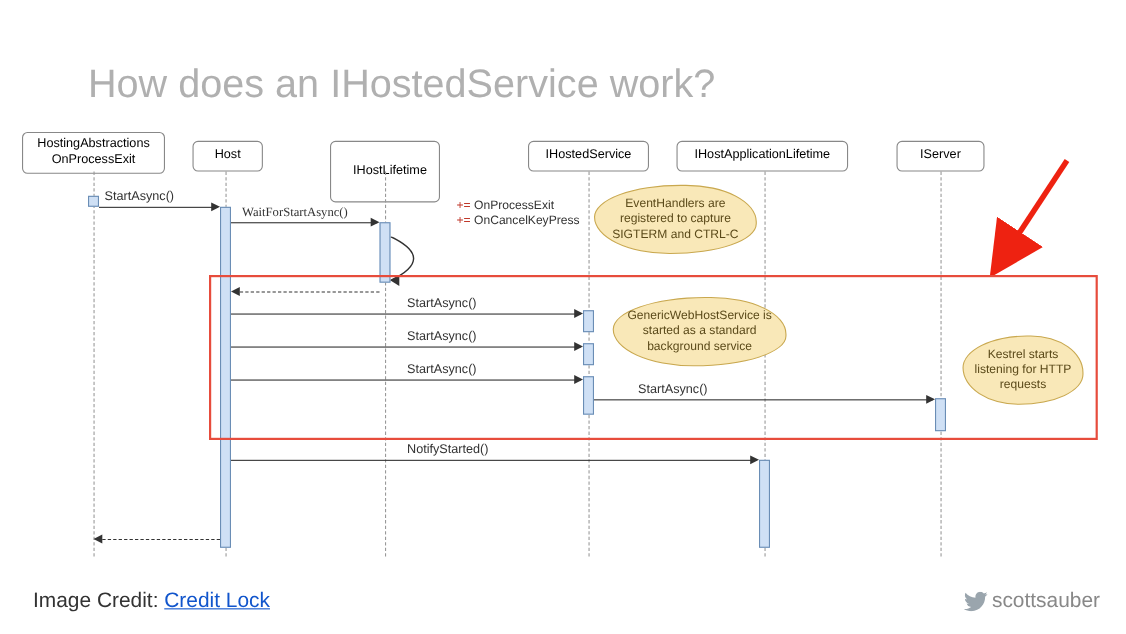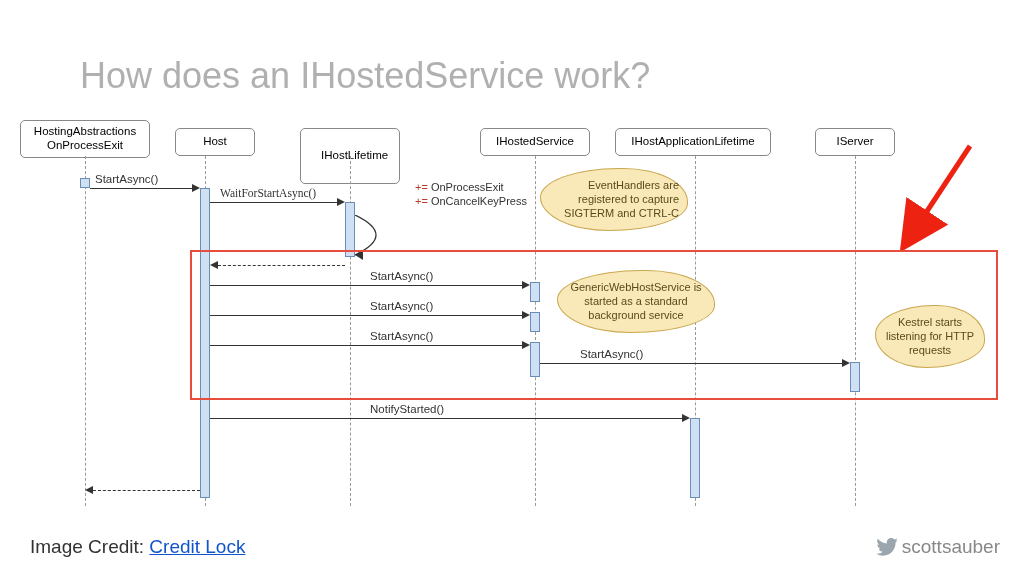--- a/index.html
+++ b/index.html
@@ -122,21 +122,21 @@
 <body>
 
 <div class="title">How does an IHostedService work?</div>
 
 <div class="diagram">
 
   <div class="participant" style="left:0px; width:130px;"><span style="white-space:pre-line;">HostingAbstractions
 OnProcessExit</span></div>
   <div class="lifeline" style="left:65px;"></div>
 
-  <div class="participant" style="left:155px; width:80px; top:8px; padding:6px;text-align:center;"><span>Host</span></div>
+  <div class="participant" style="left:155px; width:64px; top:8px; padding:6px;text-align:center;"><span>Host</span></div>
   <div class="lifeline" style="left:185px;"></div>
 
   <div class="participant" style="left:280px; width:100px; top:8px; padding:20px;"><span>IHostLifetime</span></div>
   <div class="lifeline" style="left:330px;"></div>
 
   <div class="participant" style="left:460px; width:110px; top:8px; padding:6px;"><span>IHostedService</span></div>
   <div class="lifeline" style="left:515px;"></div>
 
   <div class="participant" style="left:595px; width:156px; top:8px; padding:6px;"><span>IHostApplicationLifetime</span></div>
   <div class="lifeline" style="left:675px;"></div>
@@ -192,21 +192,21 @@
   <div class="arrow-line" style="left:520px; top:243px; width:308px;"></div>
   <div class="arrow-head right" style="left:822px; top:239px;"></div>
 
   <div class="msg" style="left:350px; top:283px;">NotifyStarted()</div>
   <div class="arrow-line" style="left:190px; top:298px; width:478px;"></div>
   <div class="arrow-head right" style="left:662px; top:294px;"></div>
 
   <div class="arrow-line dashed" style="left:73px; top:370px; width:107px;"></div>
   <div class="arrow-head left" style="left:65px; top:366px;"></div>
 
-  <div class="note" style="left:520px; top:48px; width:148px;text-align:right;"><span>EventHandlers are registered to capture SIGTERM and CTRL-C</span></div>
+  <div class="note" style="left:520px; top:48px; width:148px;"><span>EventHandlers are registered to capture SIGTERM and CTRL-C</span></div>
   <div class="note" style="left:537px; top:150px; width:158px;"><span>GenericWebHostService is started as a standard background service</span></div>
   <div class="note" style="left:855px; top:185px; width:110px;"><span>Kestrel starts listening for HTTP requests</span></div>
 
   <div class="highlight-box" style="left:170px; top:130px; width:808px; height:150px;"></div>
 
   <div class="red-arrow" style="left:878px; top:20px;">
     <svg width="80" height="110">
         <defs>
           <marker id="rah" markerWidth="10" markerHeight="10" refX="7" refY="5" orient="auto">
             <polygon points="0,0 10,5 0,10" fill="#e21"></polygon>

